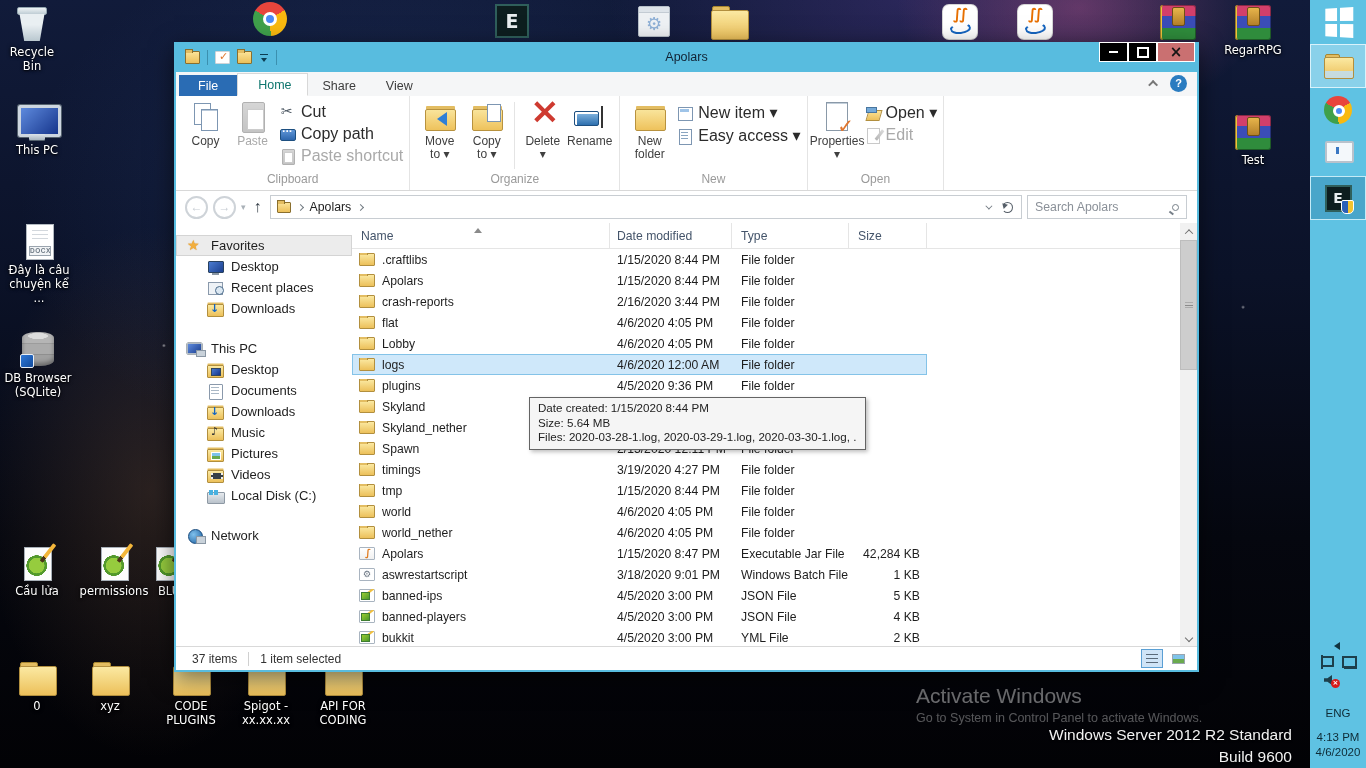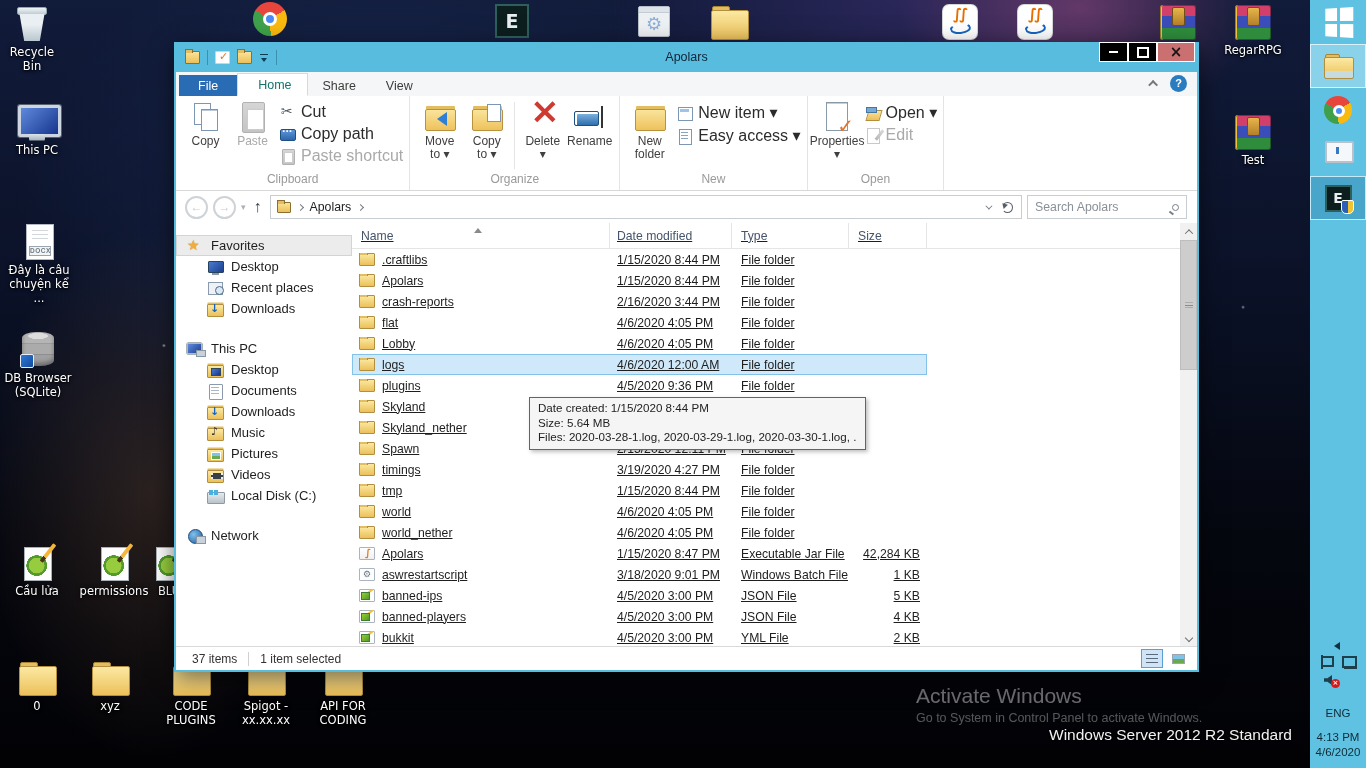--- a/index.html
+++ b/index.html
@@ -352,21 +352,21 @@
   .nicon.ic-disk::before { content:""; position:absolute; left:0; top:4px; width:16px; height:10px;
     background:linear-gradient(#e6eaee,#b9c2cb); border:1px solid #8e99a4; border-radius:1px; }
   .nicon.ic-disk::after { content:""; position:absolute; left:2px; top:2px; width:9px; height:5px;
     background:linear-gradient(90deg,#49b1e0 0 4px,transparent 4px 5px,#49b1e0 5px); }
   .nicon.ic-network::before { content:""; position:absolute; left:1px; top:1px; width:13px; height:13px;
     border-radius:50%; background:radial-gradient(circle at 35% 35%,#7fc0ec,#1d5e9e); border:1px solid #164a7e; }
   .nicon.ic-network::after { content:""; position:absolute; left:9px; bottom:0; width:8px; height:6px;
     background:#c9d2da; border:1px solid #8a97a4; }
 
   
-  .listpane { flex:1; position:relative; overflow:hidden;text-decoration:underline; }
+  .listpane { flex:1; position:relative; overflow:hidden; }
   .lheader { height:26px; display:flex; border-bottom:1px solid #e5e5e5; position:relative;
     color:#44546a; font-size:12.2px; }
   .hcell { display:flex; align-items:center; border-right:1px solid #e5e5e5; cursor:pointer; }
   .h-name { width:258px; padding-left:9px; }
   .h-date { width:122px; padding-left:7px; }
   .h-type { width:117px; padding-left:9px; }
   .h-size { width:78px; padding-left:9px; }
   .sortmark { position:absolute; left:122px; top:1px; width:0; height:0;
     border:4px solid transparent; border-bottom:5px solid #8a8a8a; }
   .rows { position:relative; }
@@ -537,20 +537,21 @@
       <span class="dlabel">Test</span>
     </div>
   </div>
 
 <div class="watermark">
   <div class="wm1">Activate Windows</div>
   <div class="wm2">Go to System in Control Panel to activate Windows.</div>
 </div>
 <div class="edition">
   <div>Windows Server 2012 R2 Standard</div>
+  <div>Build 9600</div>
 </div>
 
 <div class="window">
   <div class="titlebar">
     <div class="qat">
       <span class="qat-ic qat-folder"></span>
       <span class="qat-sep"></span>
       <span class="qat-ic qat-check"></span>
       <span class="qat-ic qat-folder"></span>
       <span class="qat-ic qat-caret"></span>

